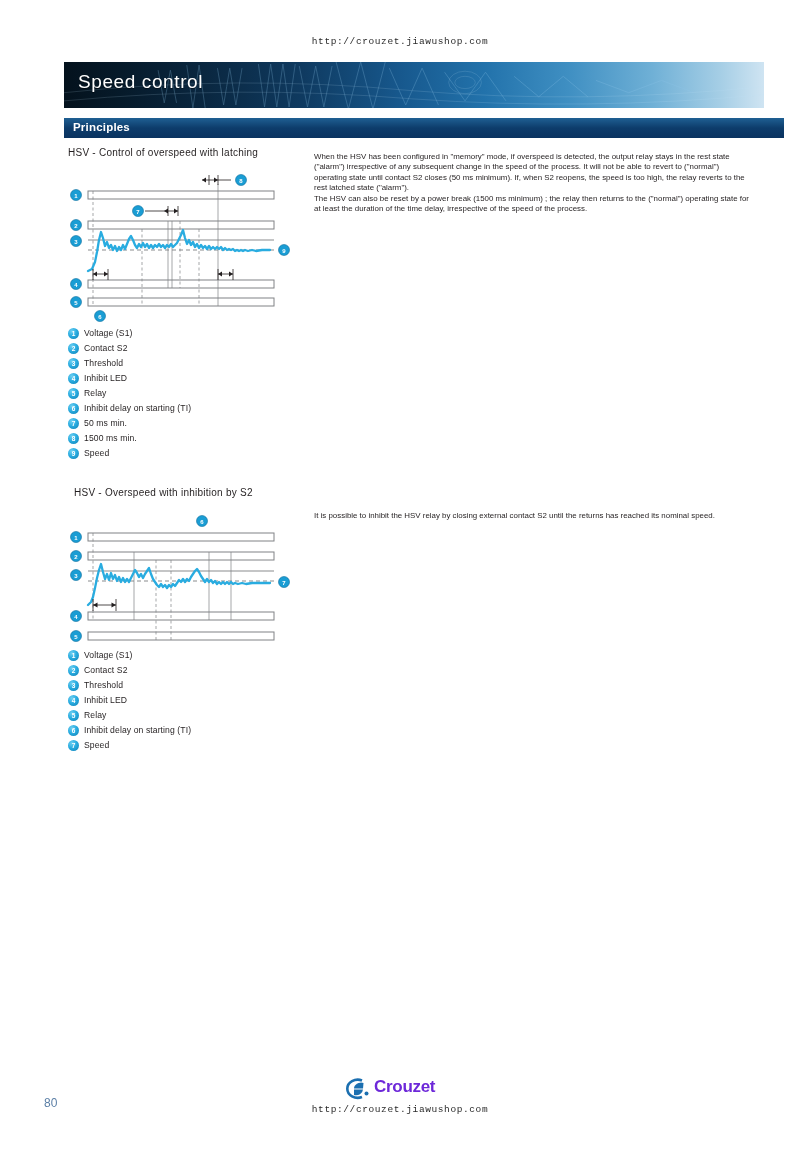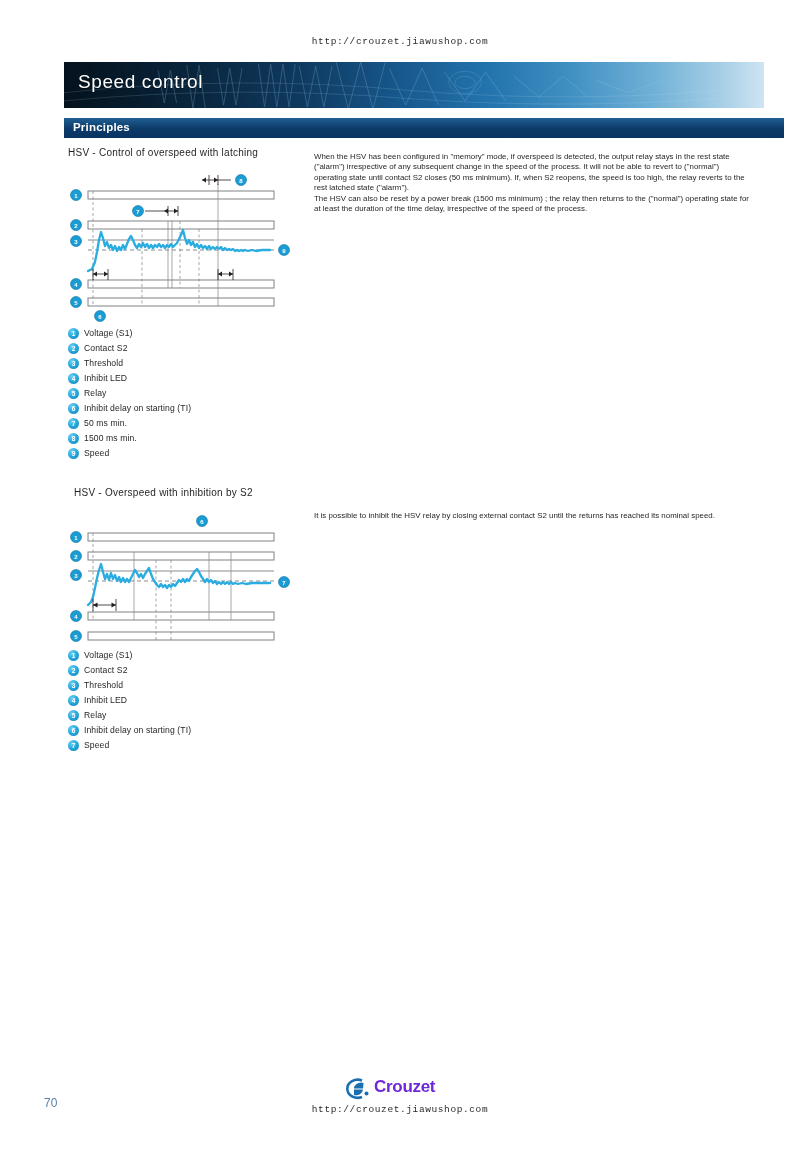--- a/index.html
+++ b/index.html
@@ -441,21 +441,21 @@
   <div class="legend-row">
     <div class="legend-badge">6</div>
     <div class="legend-label">Inhibit delay on starting (TI)</div>
   </div>
   <div class="legend-row">
     <div class="legend-badge">7</div>
     <div class="legend-label">Speed</div>
   </div>
 </div>
 
-<div class="page-num">70</div>
+<div class="page-num">80</div>
 
 <div class="footer-logo">
   <svg width="30" height="26" viewBox="0 0 30 26">
     <path d="M20 4.5 A10.5 9 0 1 0 20 21" fill="none" stroke="#1b6fb0" stroke-width="2.6"></path>
     <path d="M21.5 7 A7 6 0 0 0 12 12.6 L21 12.6 Z" fill="#1b6fb0"></path>
     <path d="M12 13.6 L21 13.6 A7 6 0 0 1 12 19 Z" fill="#1b6fb0"></path>
     <circle cx="24.5" cy="17.5" r="2" fill="#1b6fb0"></circle>
   </svg>
   <div class="footer-logo-text">Crouzet</div>
 </div>

